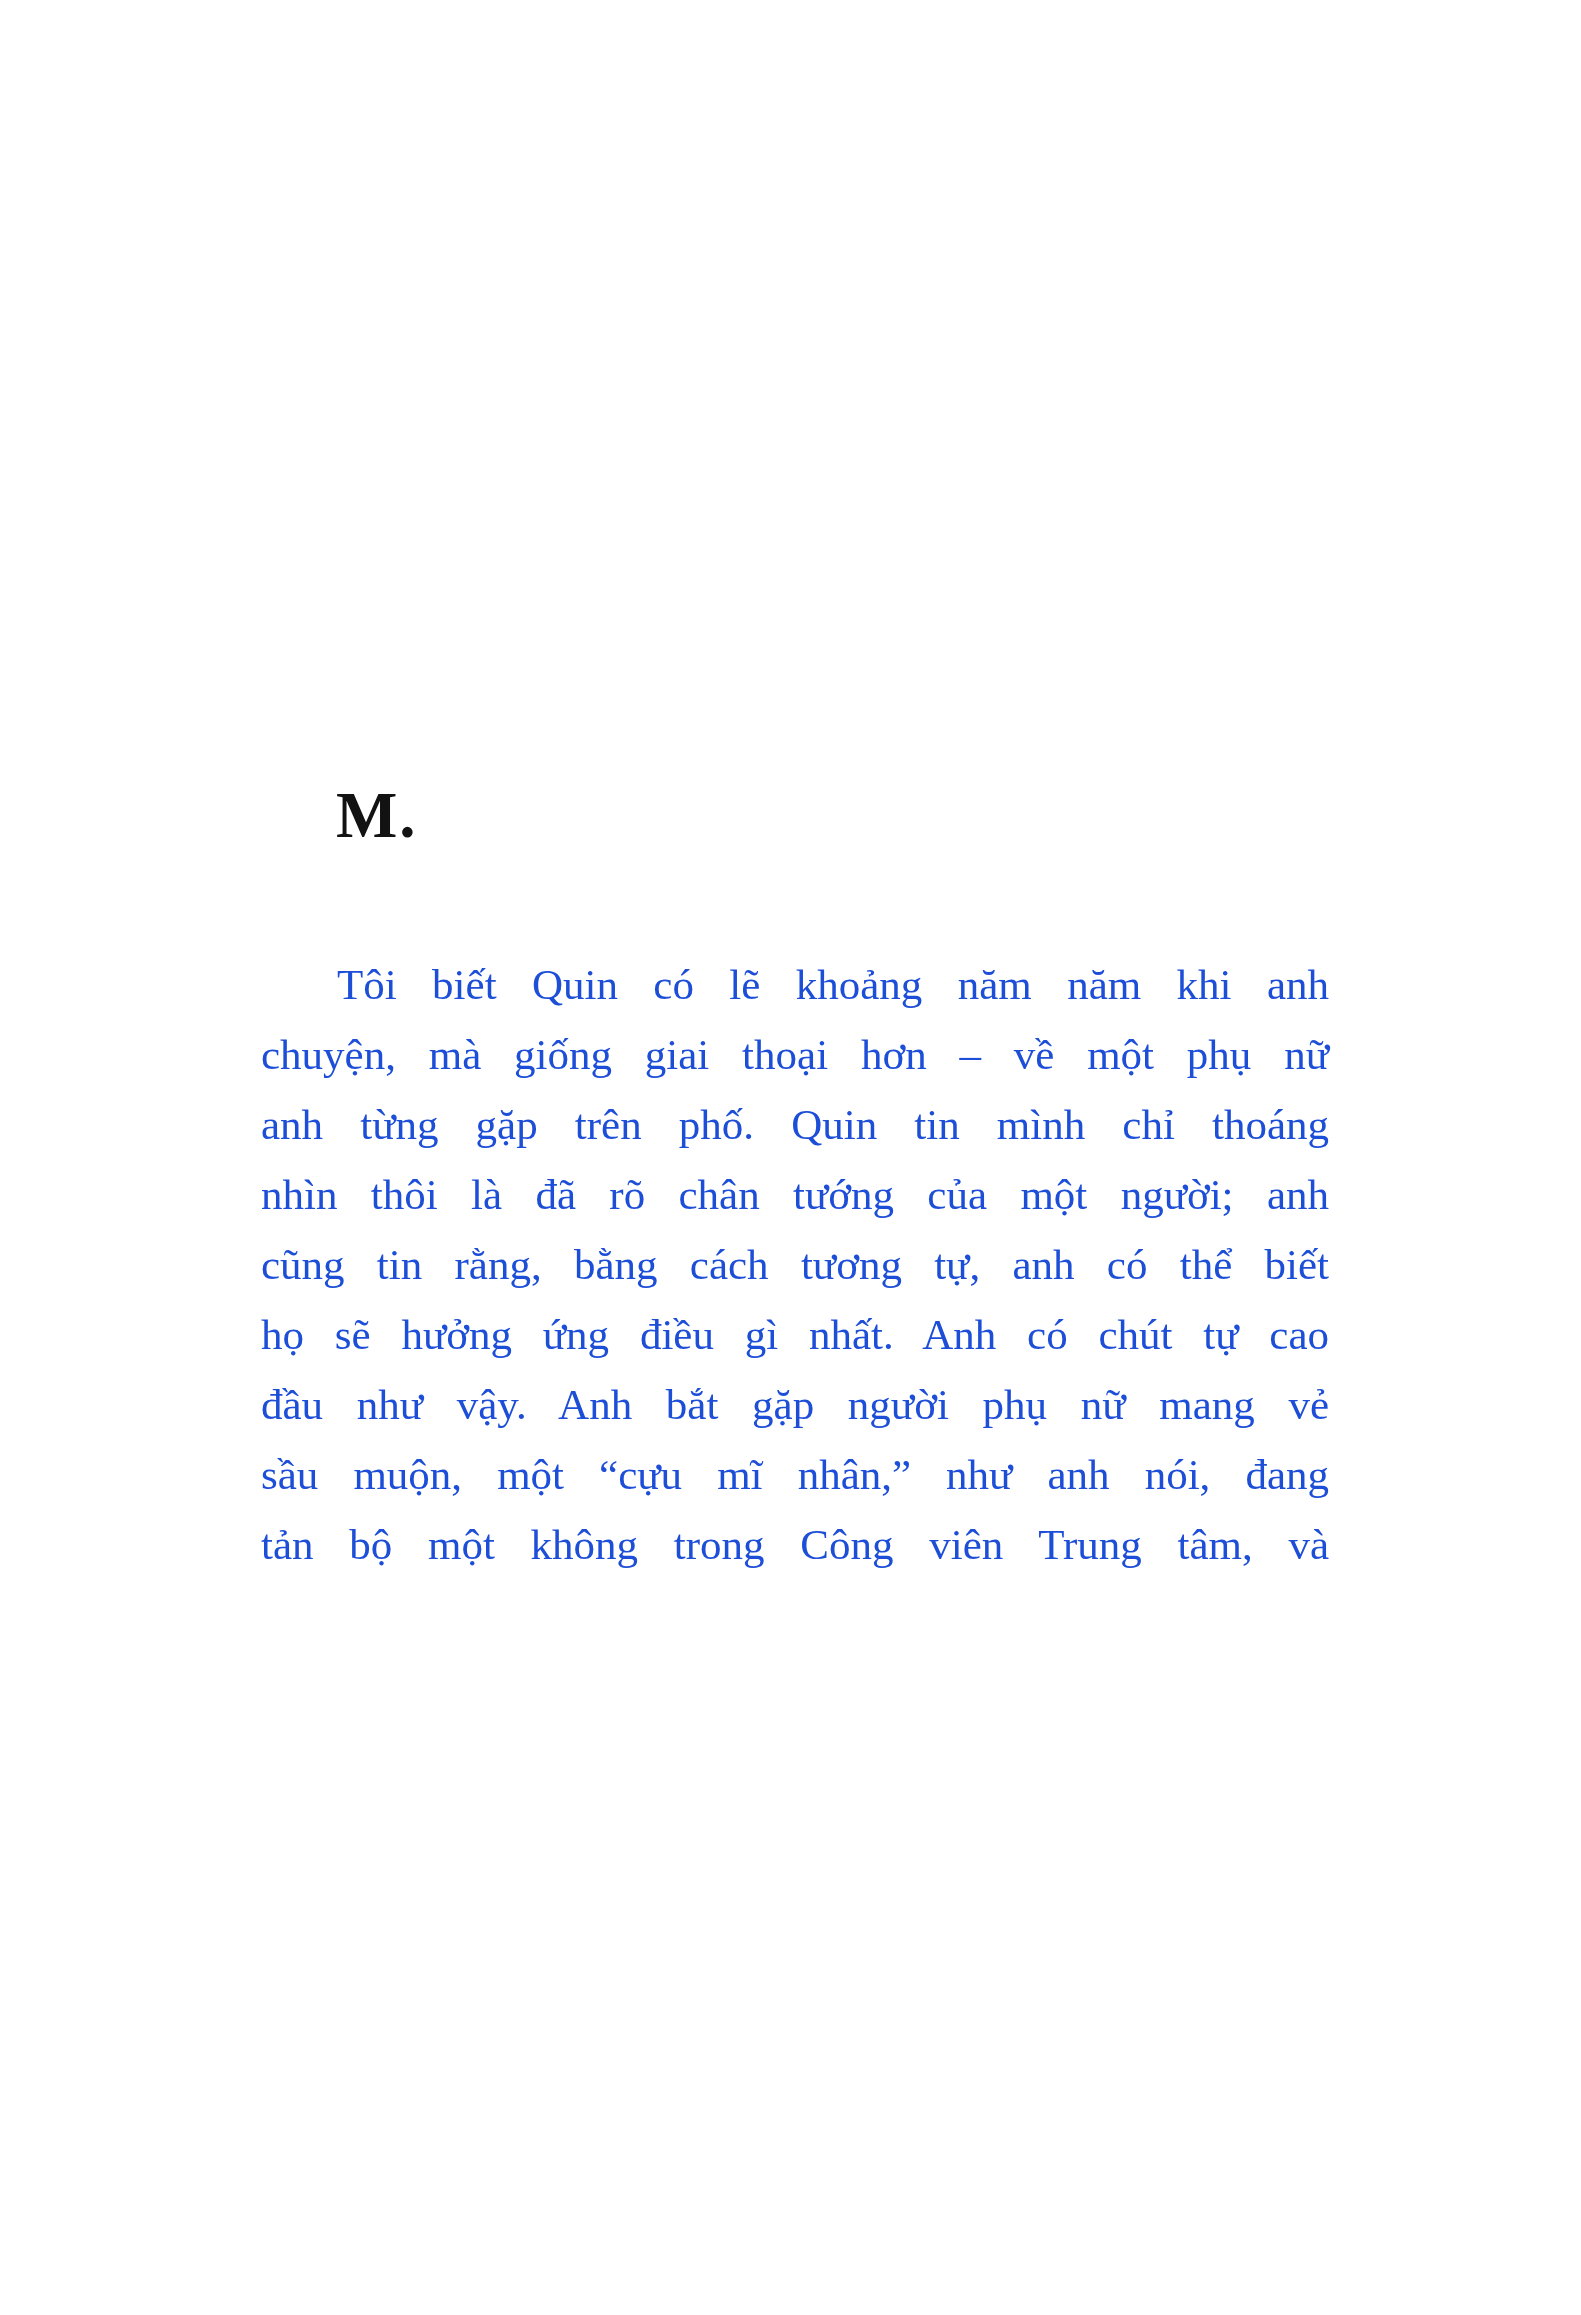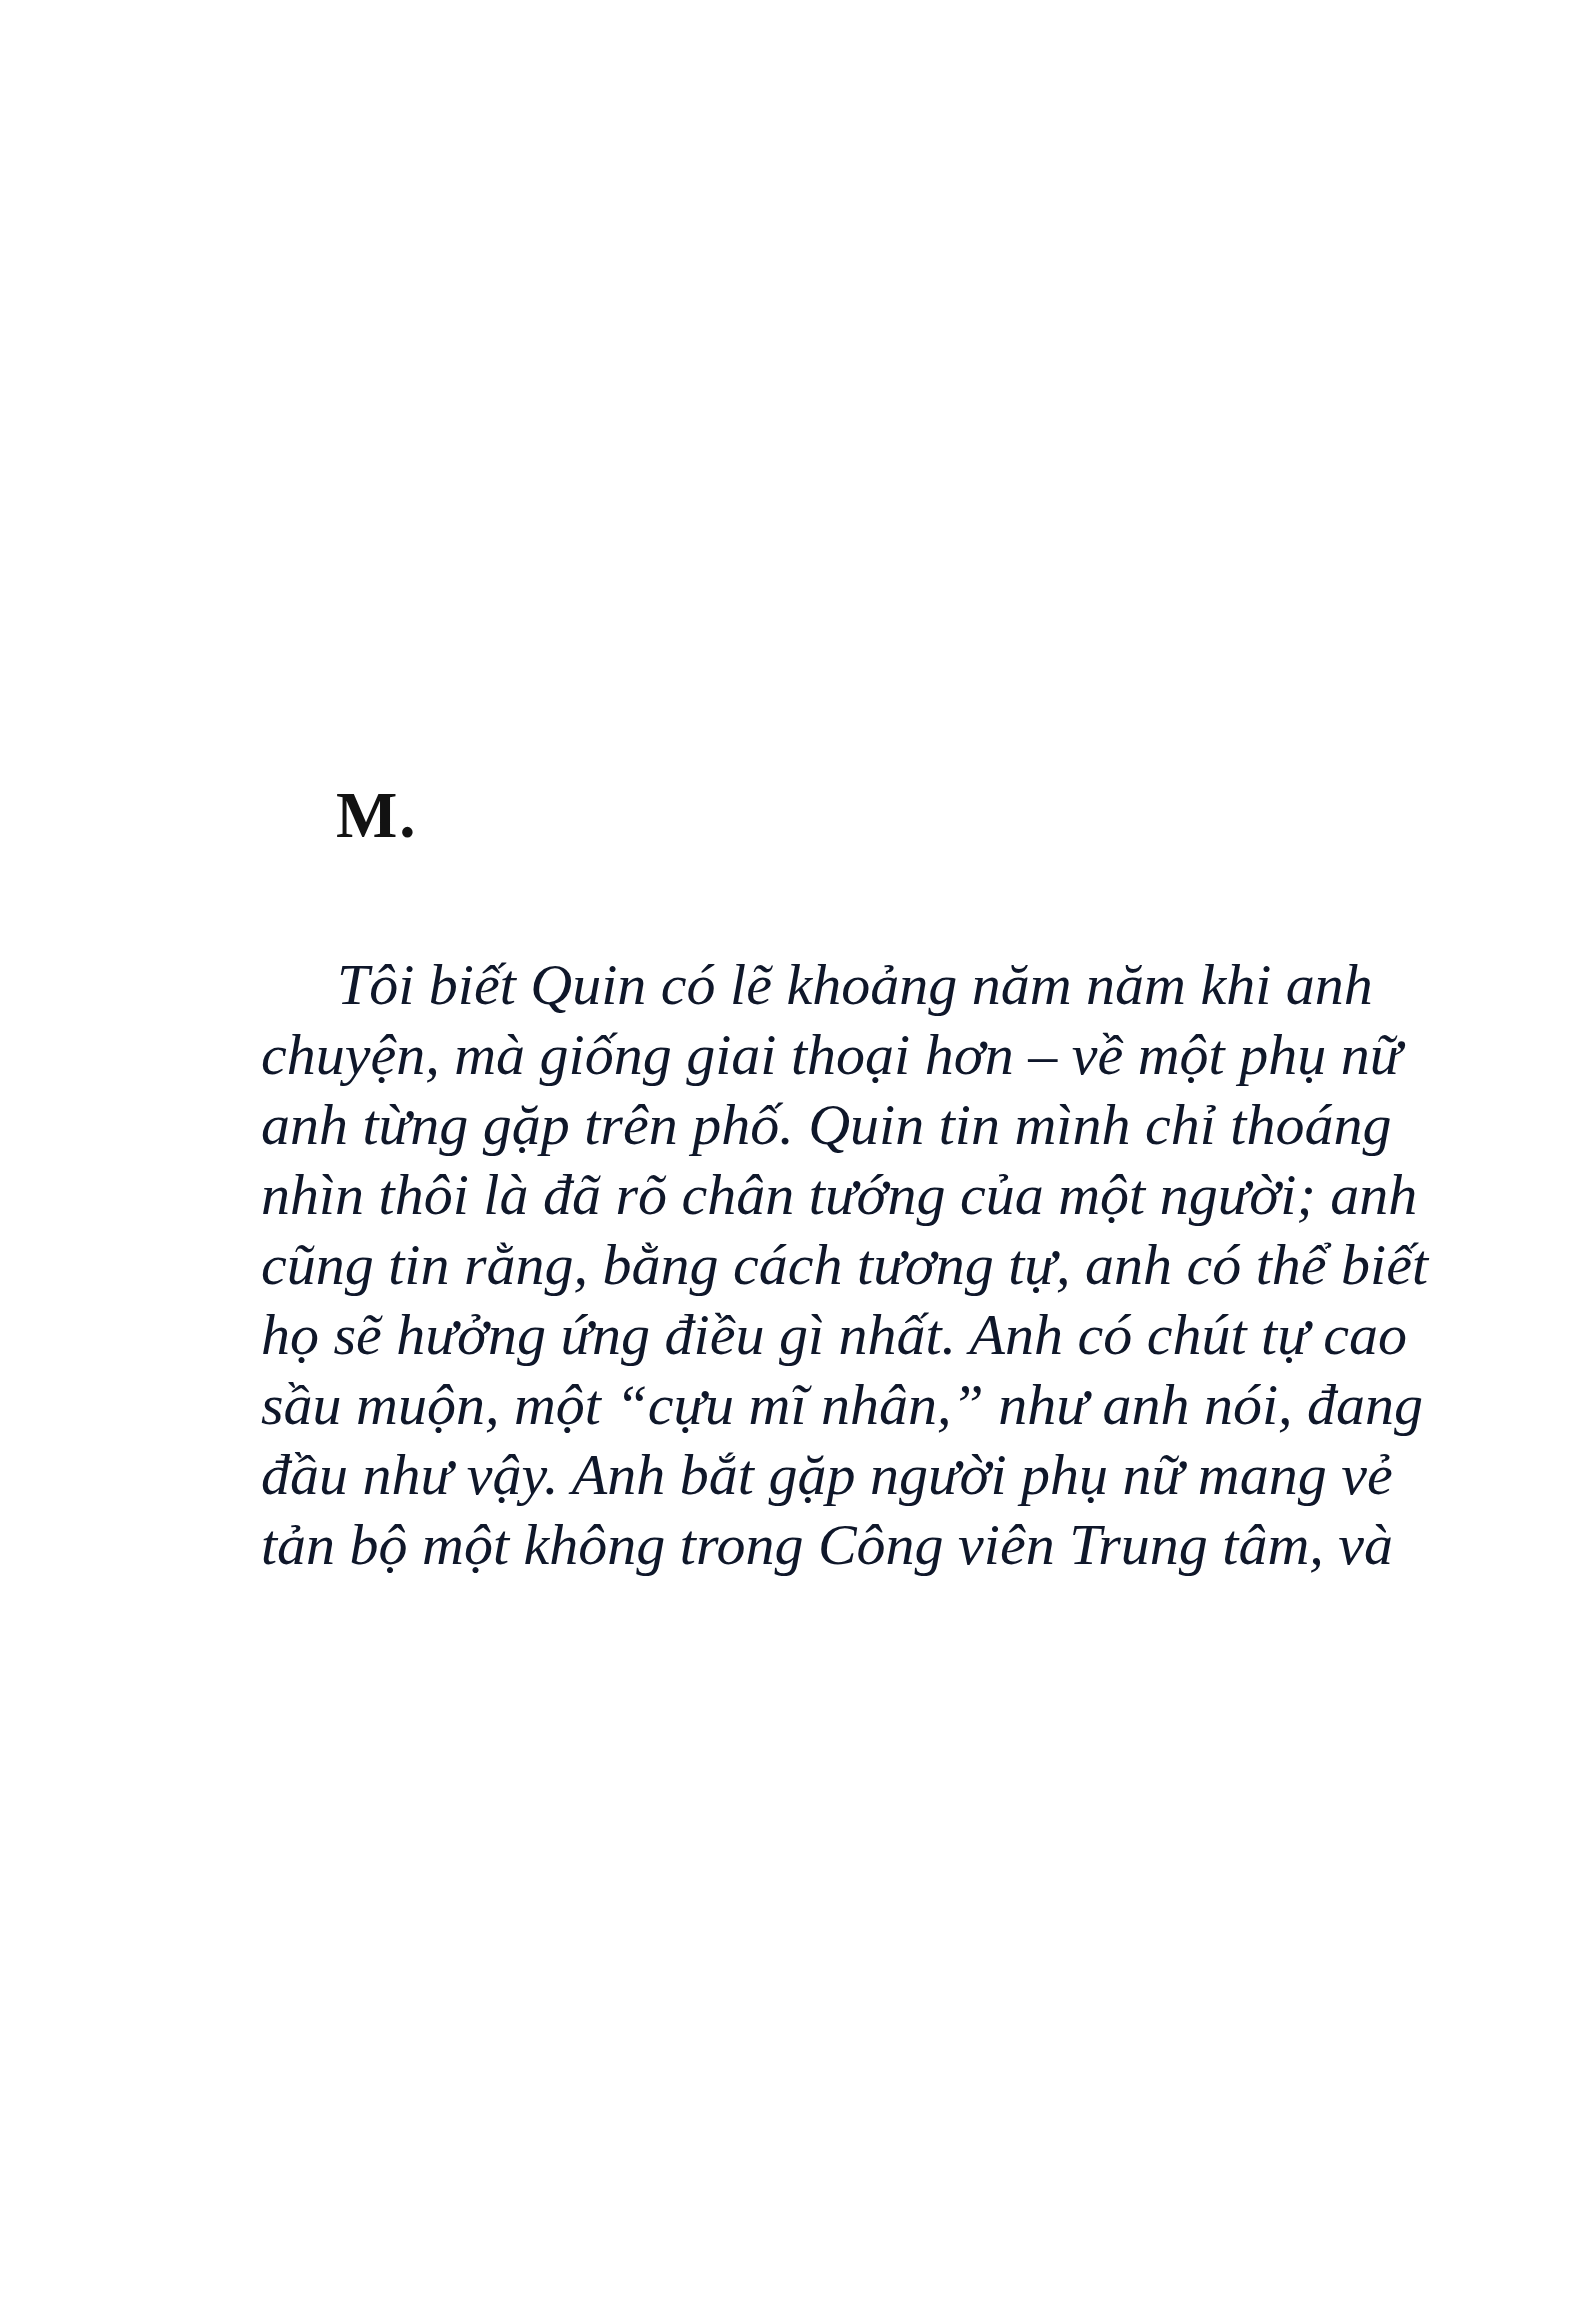--- a/index.html
+++ b/index.html
@@ -24,24 +24,23 @@
     line-height: 65px;
     font-weight: bold;
     letter-spacing: 1.9px;
     color: #121212;
   }
   .paragraph {
     position: absolute;
     left: 261px;
     top: 950px;
     width: 1068px;
-    font-size: 58px;
+    font-size: 43px;
     line-height: 70px;
-    color: #0f172a;
-    font-style: italic;
+    color: #1d4ed8;
   }
   .paragraph .line {
     height: 70px;
     white-space: nowrap;
     text-align: justify;
     
     text-align-last: justify;
   }
   .paragraph .line:first-child {
     padding-left: 76px;
@@ -55,18 +54,18 @@
 
 <div class="page">
   <div class="chapter-heading">M.</div>
   <div class="paragraph">
       <div class="line">Tôi biết Quin có lẽ khoảng năm năm khi anh</div>
       <div class="line">chuyện, mà giống giai thoại hơn – về một phụ nữ</div>
       <div class="line">anh từng gặp trên phố. Quin tin mình chỉ thoáng</div>
       <div class="line">nhìn thôi là đã rõ chân tướng của một người; anh</div>
       <div class="line">cũng tin rằng, bằng cách tương tự, anh có thể biết</div>
       <div class="line">họ sẽ hưởng ứng điều gì nhất. Anh có chút tự cao</div>
+      <div class="line">đầu như vậy. Anh bắt gặp người phụ nữ mang vẻ</div>
       <div class="line">sầu muộn, một “cựu mĩ nhân,” như anh nói, đang</div>
-      <div class="line">đầu như vậy. Anh bắt gặp người phụ nữ mang vẻ</div>
       <div class="line">tản bộ một không trong Công viên Trung tâm, và</div>
     </div>
 </div>
 
 
 </body></html>

